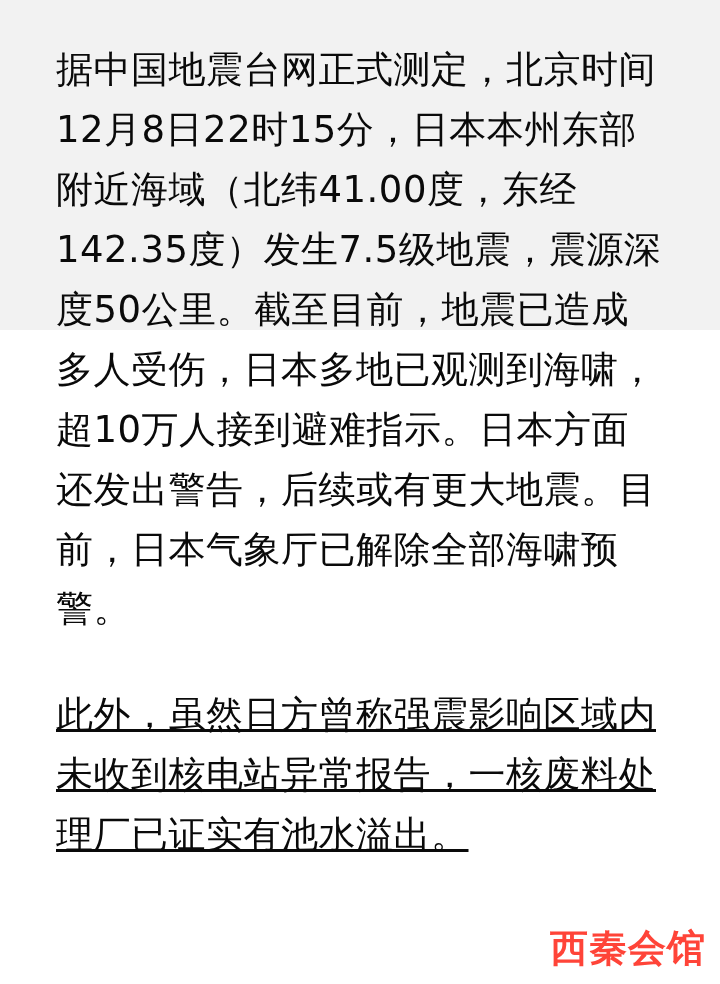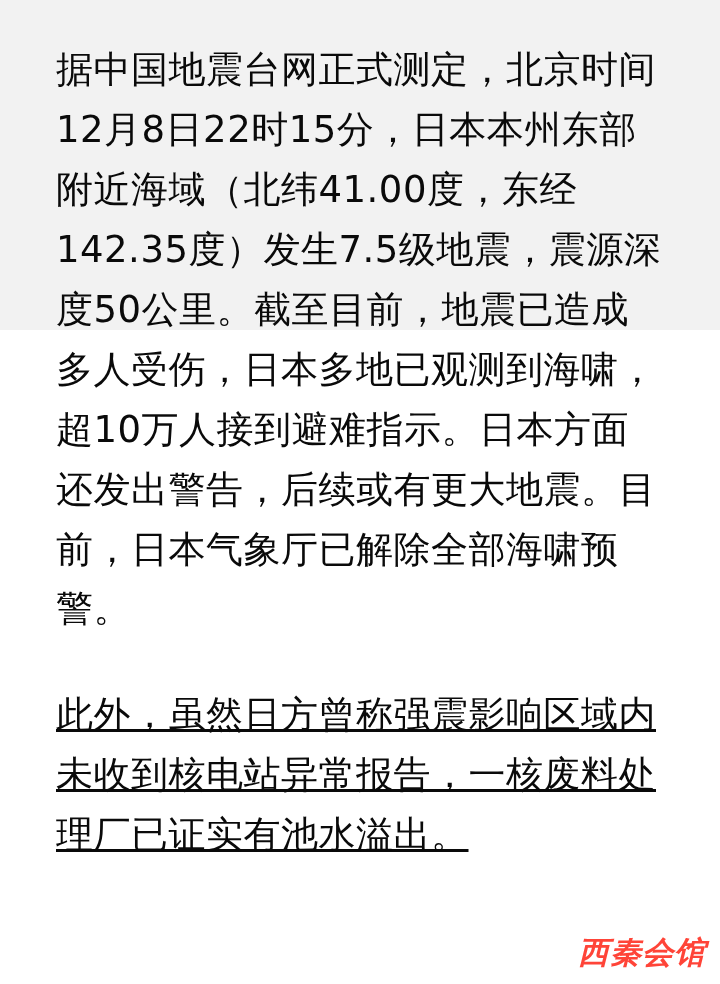--- a/index.html
+++ b/index.html
@@ -47,27 +47,26 @@
   }
   .para:last-child {
     margin-bottom: 0;
     text-decoration: underline;
   }
   .watermark {
     position: absolute;
     right: 14px;
     bottom: 10px;
     z-index: 2;
-    font-size: 31px;
+    font-size: 38px;
     font-weight: bold;
     color: #ff3b2e;
     letter-spacing: 1px;
     opacity: 0.95;
     font-family: "DejaVu Sans", "Liberation Sans", sans-serif;
-    font-style: italic;
   }
 </style>
 </head>
 <body>
 
 <div class="page">
 
   <div class="band"></div>
 
   <div class="content">

